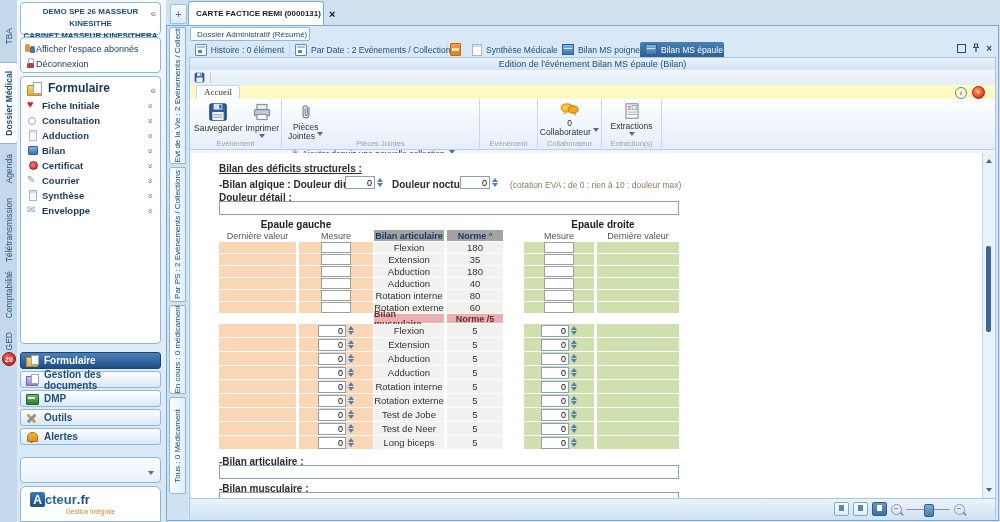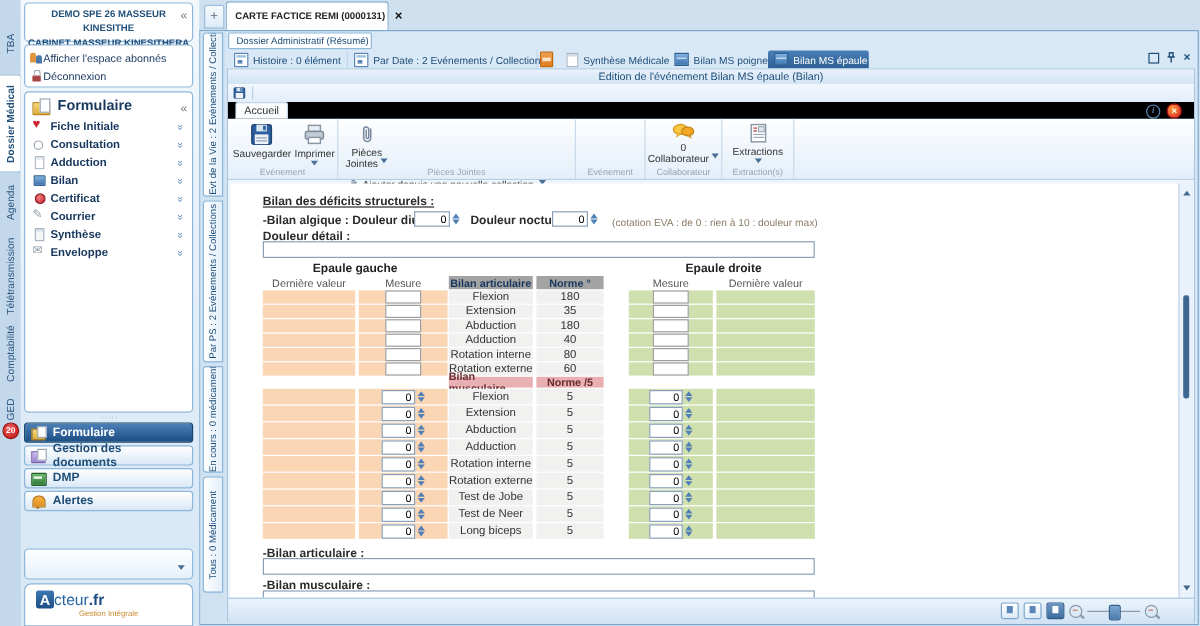--- a/index.html
+++ b/index.html
@@ -38,21 +38,21 @@
               background:linear-gradient(#ffffff,#d9e8f6);cursor:pointer;}
   .bmenu-item .blbl{font-size:10px;font-weight:bold;color:#1f4e79;margin-left:5px;}
   .bmenu-item.sel{background:linear-gradient(#4c80b6,#1c4e84);border-color:#174672;}
   .bmenu-item.sel .blbl{color:#fff;}
   #collapse-box{top:457px;height:26px;background:linear-gradient(#fdfeff,#e7f1fa);}
   #collapse-box .caret{position:absolute;right:6px;bottom:4px;}
   #logo-box{top:486px;height:36px;border-radius:6px 6px 0 0;padding-top:5px;}
   #logo-line{display:flex;align-items:center;margin-left:9px;}
   #logo-a{width:15px;height:15px;background:linear-gradient(#3c78b4,#1c4e84);color:#fff;font-weight:bold;font-size:12px;
           display:flex;align-items:center;justify-content:center;border-radius:2px;}
-  #logo-rest{font-size:13px;color:#2566a2;}
+  #logo-rest{font-size:13px;color:#2566a2;font-weight:bold;}
   #logo-tld{font-size:13px;color:#1c4e84;font-weight:bold;}
   #logo-tag{font-size:6.5px;color:#c98a2e;text-align:center;margin-top:1px;}
 
   
   #main-panel{position:absolute;left:166px;top:25px;width:833px;height:496px;background:#d9e8f6;border:1px solid #7da7cd;box-sizing:border-box;}
   #new-tab-btn{position:absolute;left:170px;top:4px;width:15px;height:18px;background:linear-gradient(#f6fafd,#dcebf8);
                border:1px solid #9dbfdd;border-radius:2px 2px 0 0;color:#667;font-size:11px;display:flex;align-items:center;justify-content:center;cursor:pointer;}
   #patient-tab{position:absolute;left:188px;top:1px;width:136px;height:24px;background:#fdfeff;border:1px solid #7da7cd;border-bottom:none;
                border-radius:3px 3px 0 0;display:flex;align-items:center;padding:0 7px;box-sizing:border-box;z-index:5;}
   #patient-tab .plbl{font-size:8px;font-weight:bold;color:#222;white-space:nowrap;}
@@ -76,21 +76,21 @@
   #win-controls{position:absolute;right:8px;top:43px;display:flex;align-items:center;gap:6px;}
   .wc-restore{width:7px;height:7px;border:1.5px solid #1f4e79;display:inline-block;}
   .wc-close{font-size:10px;font-weight:bold;color:#1f4e79;line-height:9px;}
 
   
   #editor{position:absolute;left:189px;top:57px;width:807px;height:462px;background:#eef4fb;border:1px solid #a8c6e2;box-sizing:border-box;}
   #editor-title{position:absolute;left:0;top:0;right:0;height:12px;background:linear-gradient(#e9f1fb,#d2e4f4);border-bottom:1px solid #c0d5e9;
                 text-align:center;font-size:9px;color:#1f4e79;line-height:12px;}
   #qat{position:absolute;left:0;top:12px;right:0;height:15px;background:linear-gradient(#f2f7fc,#e2eefa);display:flex;align-items:center;padding-left:4px;}
   #qat .qsep{width:1px;height:11px;background:#b9cfe4;margin-left:5px;}
-  #ribbon-tabrow{position:absolute;left:0;top:27px;right:0;height:14px;background:#000000;border-bottom:1px solid #0369a1;}
+  #ribbon-tabrow{position:absolute;left:0;top:27px;right:0;height:14px;background:#fef9c3;border-bottom:1px solid #0369a1;font-family:Liberation Serif, serif;}
   #accueil-tab{position:absolute;left:6px;top:0;width:44px;height:14px;background:#fbfdfe;border:1px solid #c5d6e8;border-bottom:1px solid #fbfdfe;
                border-radius:2px 2px 0 0;text-align:center;font-size:9px;color:#333;line-height:13px;box-sizing:border-box;cursor:pointer;}
   #tabrow-icons{position:absolute;right:10px;top:1px;display:flex;align-items:center;gap:5px;}
   .info-ic{width:10px;height:10px;border:1px solid #5b87b8;border-radius:50%;color:#5b87b8;font-size:7px;font-style:italic;font-weight:bold;
            display:flex;align-items:center;justify-content:center;}
   .redx-ic{width:11px;height:11px;border-radius:50%;background:radial-gradient(circle at 35% 30%,#ff9a3d,#d61f1f);color:#ffe;
            font-size:8px;font-weight:bold;display:flex;align-items:center;justify-content:center;border:1px solid #a21212;}
 
   #ribbon{position:absolute;left:0;top:41px;right:0;height:50px;background:linear-gradient(#fdfeff,#e4eef9);border-bottom:1px solid #b9cfe4;
           display:flex;}
@@ -309,20 +309,24 @@
         </div>
         <div class="bmenu-item">
           <span class="bic folder-docs-icon"></span>
           <span class="blbl">Gestion des documents</span>
         </div>
         <div class="bmenu-item">
           <span class="bic dmp-icon"></span>
           <span class="blbl">DMP</span>
         </div>
         <div class="bmenu-item">
+          <span class="bic tools-icon"></span>
+          <span class="blbl">Outils</span>
+        </div>
+        <div class="bmenu-item">
           <span class="bic bell-icon"></span>
           <span class="blbl">Alertes</span>
         </div>
       </div>
     <div class="sbox" id="collapse-box">
       <span class="caret"></span>
     </div>
     <div class="sbox" id="logo-box">
       <div id="logo-line">
         <span id="logo-a">A</span>

